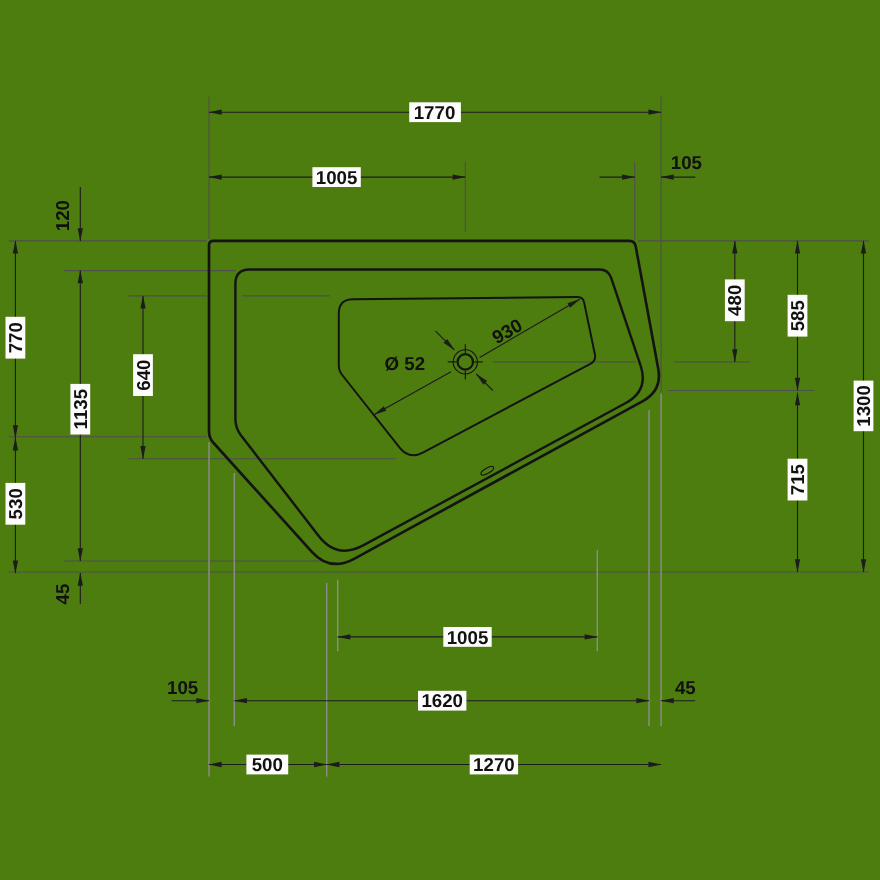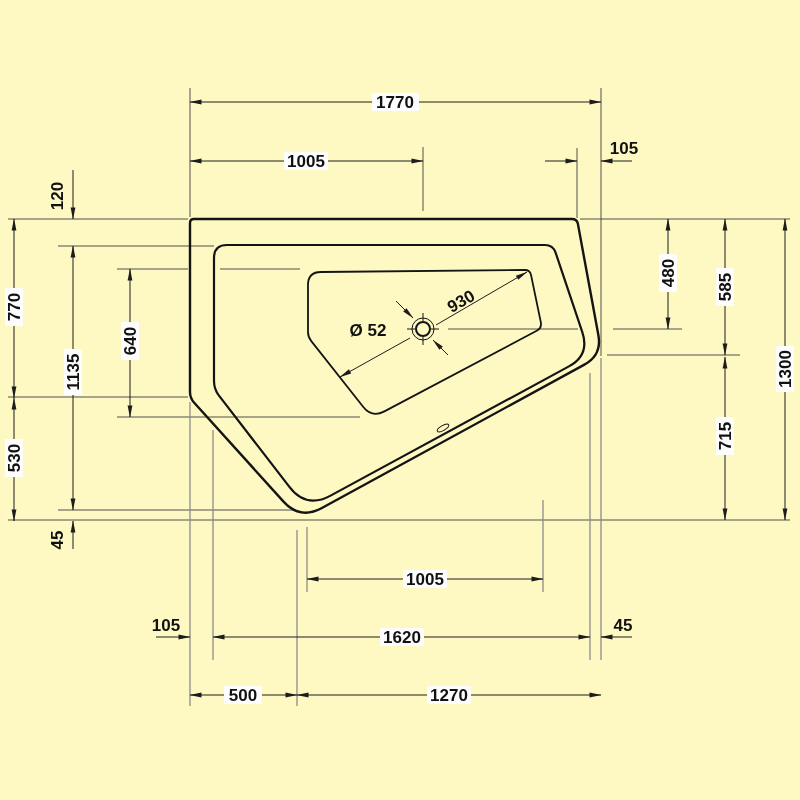--- a/index.html
+++ b/index.html
@@ -1,16 +1,16 @@
 <!DOCTYPE html>
 <html><head>
 <meta charset="utf-8">
 <style>
   html,body{margin:0;padding:0;background:#fdfdfd;}
-  .stage{position:relative;width:800px;height:800px;background:#fef9c3;overflow:hidden;
+  .stage{position:relative;width:800px;height:800px;background:#4d7c0f;overflow:hidden;
          font-family:"Liberation Sans",sans-serif;}
   svg{display:block}
   .ct{stroke:#141414;fill:none;stroke-linejoin:round;stroke-linecap:round}
   .ext{stroke:#4f4f4f;stroke-width:1;fill:none}
   .extl{stroke:#8d8d8d;stroke-width:1.3;fill:none}
   .dim{stroke:#1c1c1c;stroke-width:1;fill:none}
   .thin{stroke:#141414;stroke-width:1;fill:none}
   text{font-family:"Liberation Sans",sans-serif;font-weight:bold;font-size:17px;fill:#111;}
   .bg{fill:#fdfdfd;stroke:none}
 </style>

